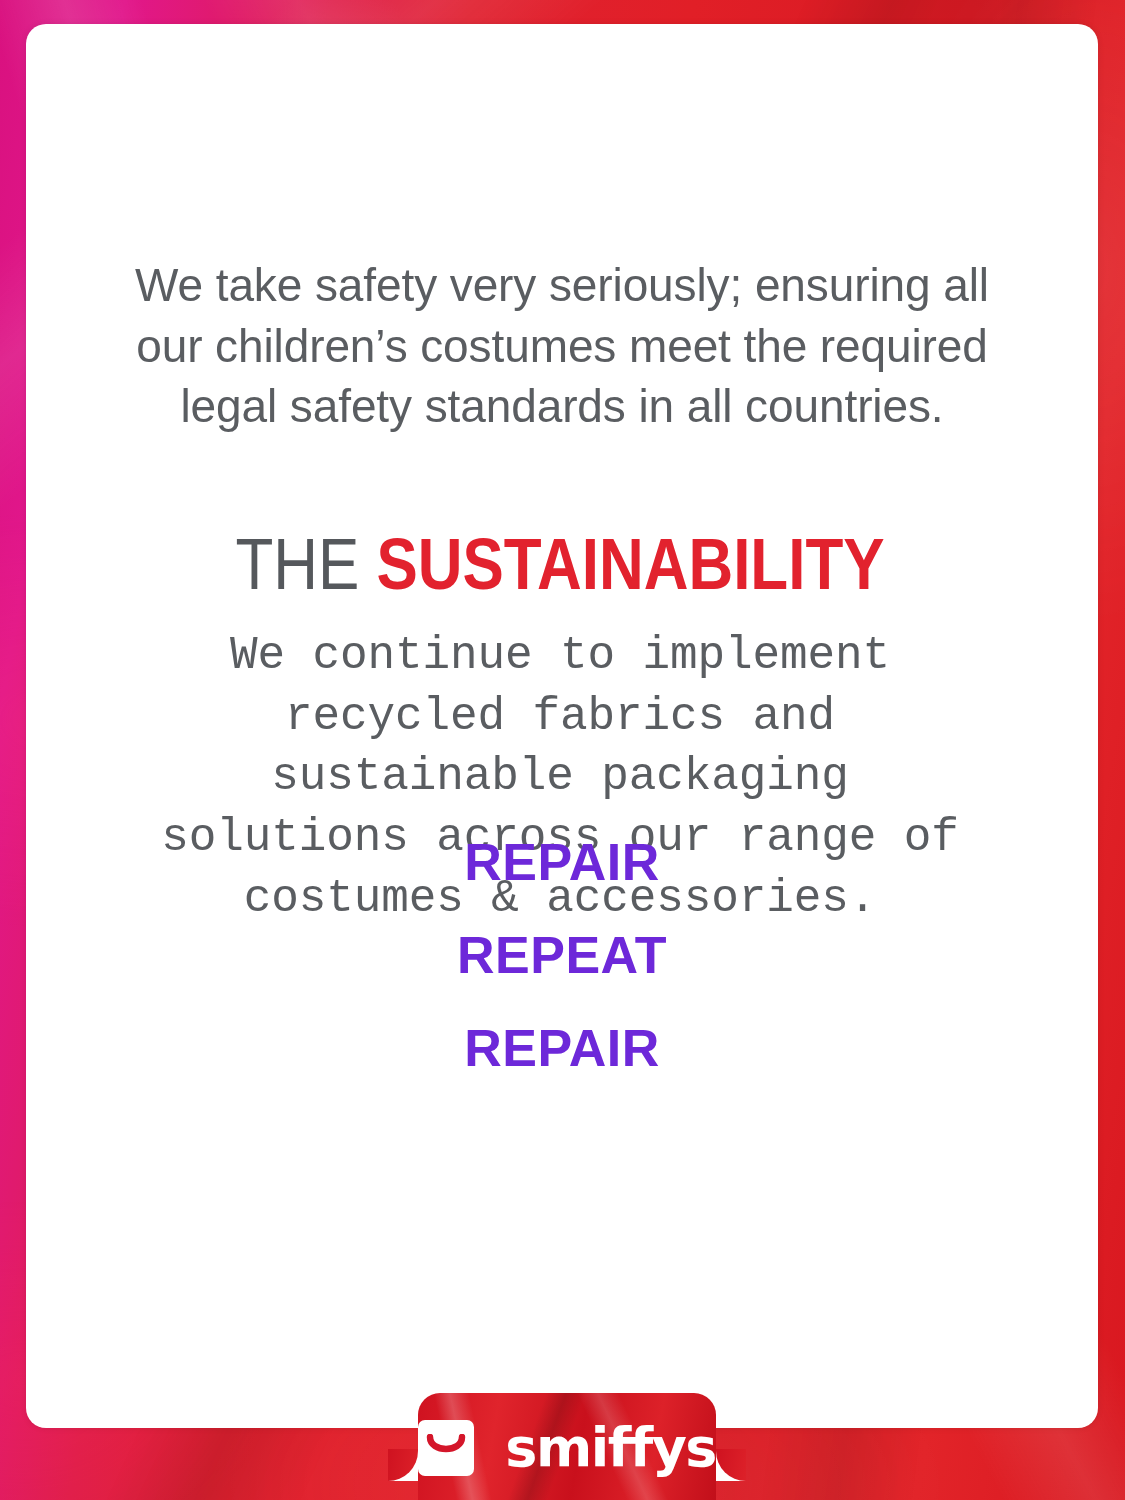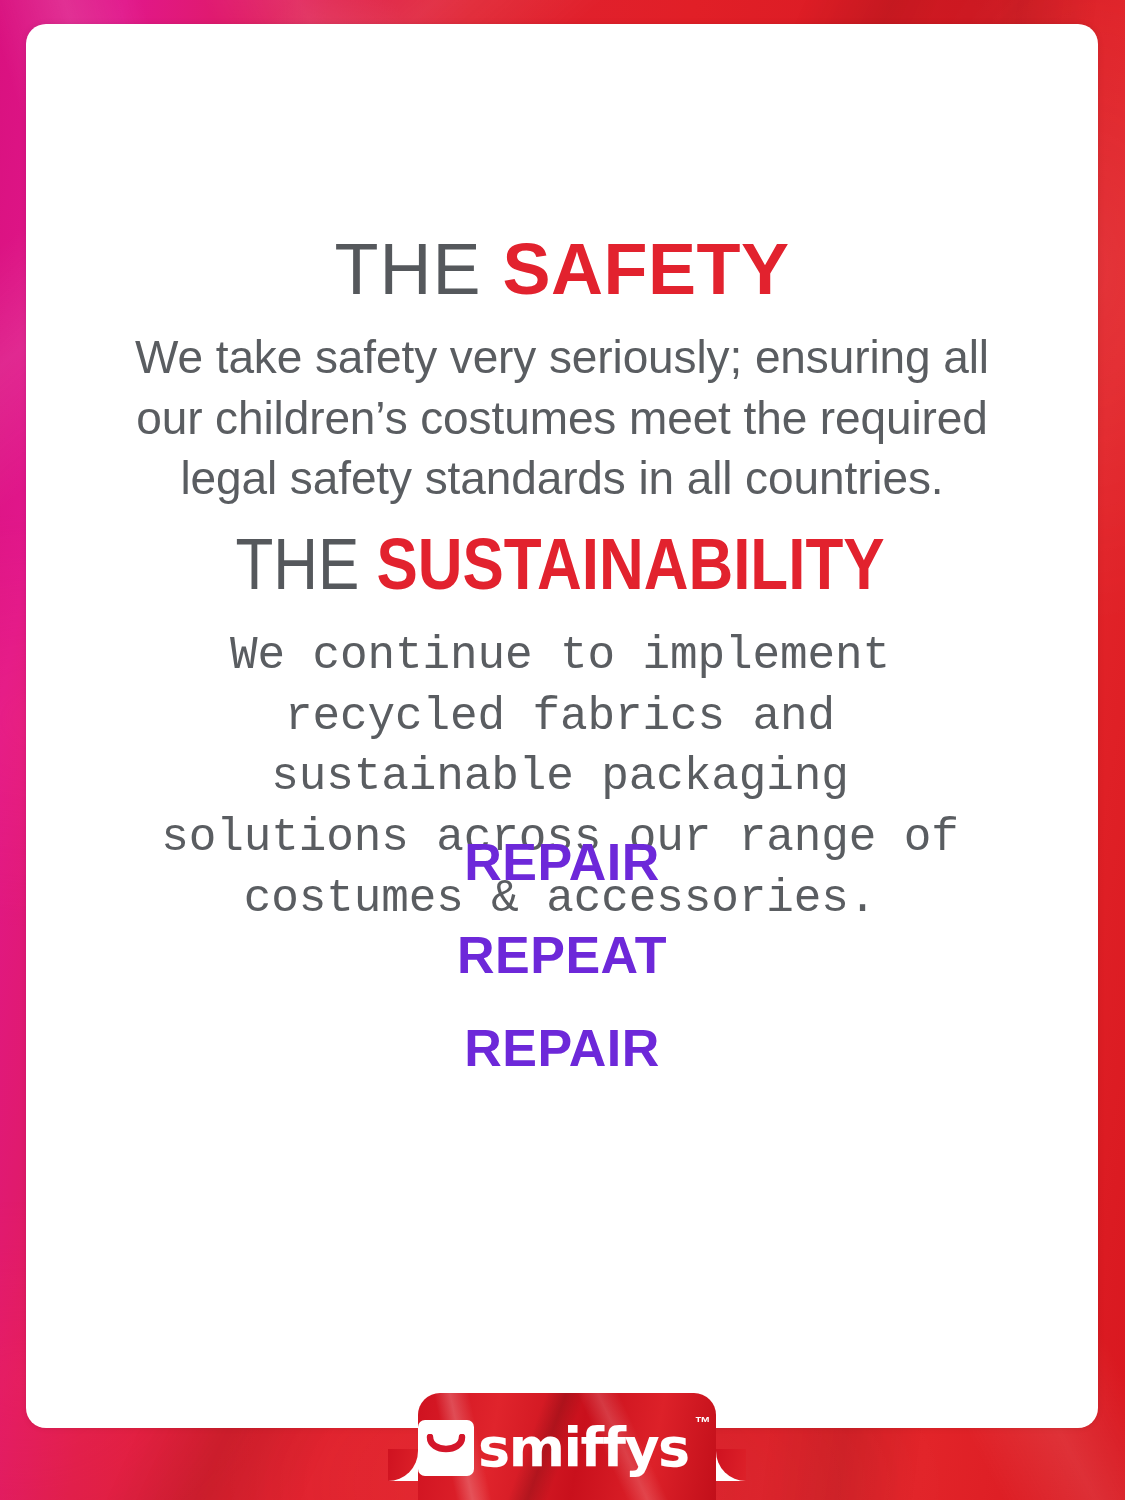--- a/index.html
+++ b/index.html
@@ -186,21 +186,21 @@
   .shoulder.left::before  { border-bottom-right-radius: 30px; }
   .shoulder.right { right: -30px; }
   .shoulder.right::before { border-bottom-left-radius: 30px; }
 
   .logo-inner {
     position: absolute;
     left: 0; right: 0;
     top: 27px;
     display: flex;
     align-items: center;
-    justify-content: flex-start;
+    justify-content: space-between;
     gap: 4px;
   }
   .logo-mark {
     width: 56px;
     height: 56px;
     background: #ffffff;
     border-radius: 7px;
     display: flex;
     align-items: center;
     justify-content: center;
@@ -231,21 +231,20 @@
 
 <div class="poster">
 
   <div class="bg-base"></div>
   <div class="bg-tex"></div>
   <div class="bg-tex2"></div>
 
   <div class="card">
 
     <div class="sec-safety content">
-      <h1 class="heading h-safety"><span>THE </span><span class="accent">SAFETY</span></h1>
       <p class="body-copy">We take safety very seriously; ensuring all our children’s costumes meet the required legal safety standards in all countries.</p>
     </div>
 
     <div class="sec-sustain content">
       <h1 class="heading h-sustain"><span>THE </span><span class="accent">SUSTAINABILITY</span></h1>
       <p class="body-copy">We continue to implement recycled fabrics and sustainable packaging solutions across our range of costumes &amp; accessories.</p>
     </div>
 
     <div class="slogan">
       <div class="slogan-line">REPAIR</div>

